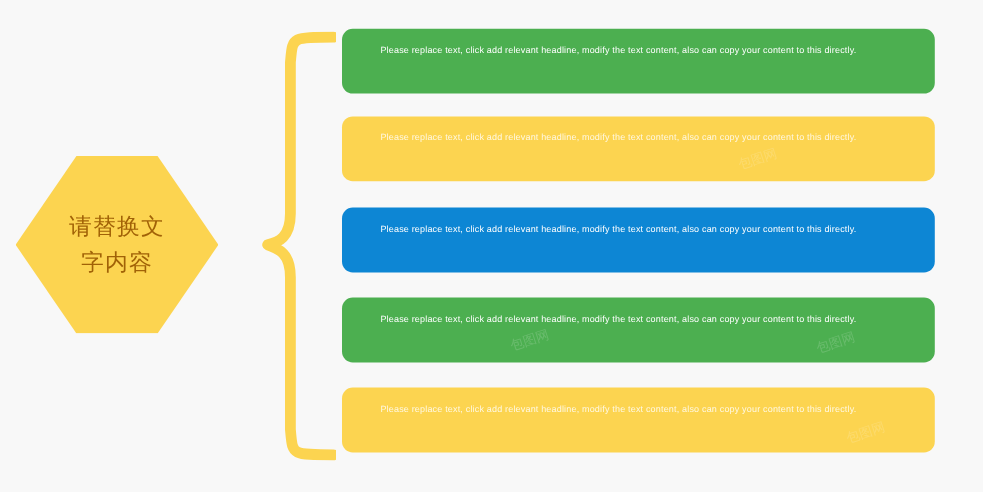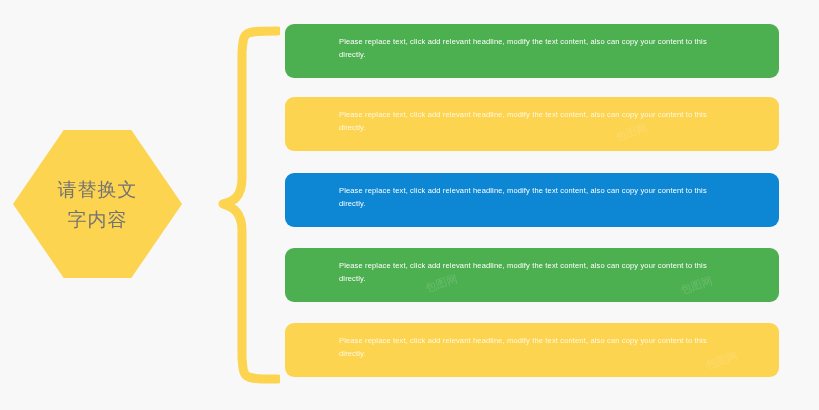--- a/index.html
+++ b/index.html
@@ -36,21 +36,21 @@
     clip-path: polygon(30% 0%, 70% 0%, 100% 50%, 70% 100%, 30% 100%, 0% 50%);
     border-radius: 10px;
   }
   .hex-label {
     position: absolute;
     inset: 0;
     display: flex;
     flex-direction: column;
     align-items: center;
     justify-content: center;
-    color: #737373;
+    color: #a16207;
     font-size: 19px;
     line-height: 30px;
     letter-spacing: 1px;
     text-align: center;
     white-space: pre-line;
     font-family: "DejaVu Sans", sans-serif;
   }
 
   
   .brace {
@@ -66,21 +66,21 @@
   .bar {
     position: absolute;
     left: 285px;
     width: 494px;
     height: 54px;
     border-radius: 9px;
     box-sizing: border-box;
   }
   .bar-text {
     position: absolute;
-    left: 54px;
+    left: 32px;
     right: 48px;
     top: 11px;
     color: #ffffff;
     font-size: 7.5px;
     line-height: 13px;
     letter-spacing: 0.15px;
     font-family: "Liberation Sans", sans-serif;
   }
   .bar.tone-light .bar-text {
     color: #fff8e2;

